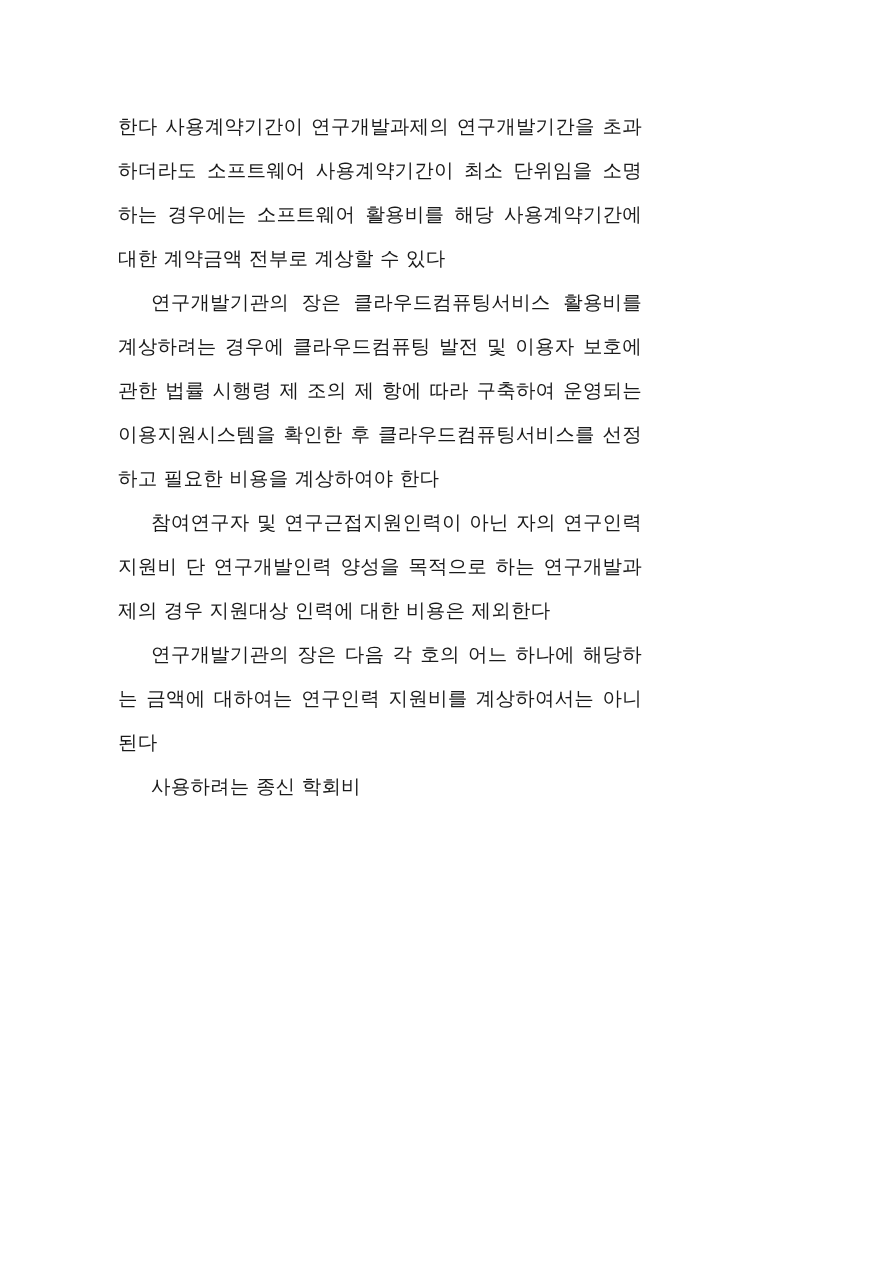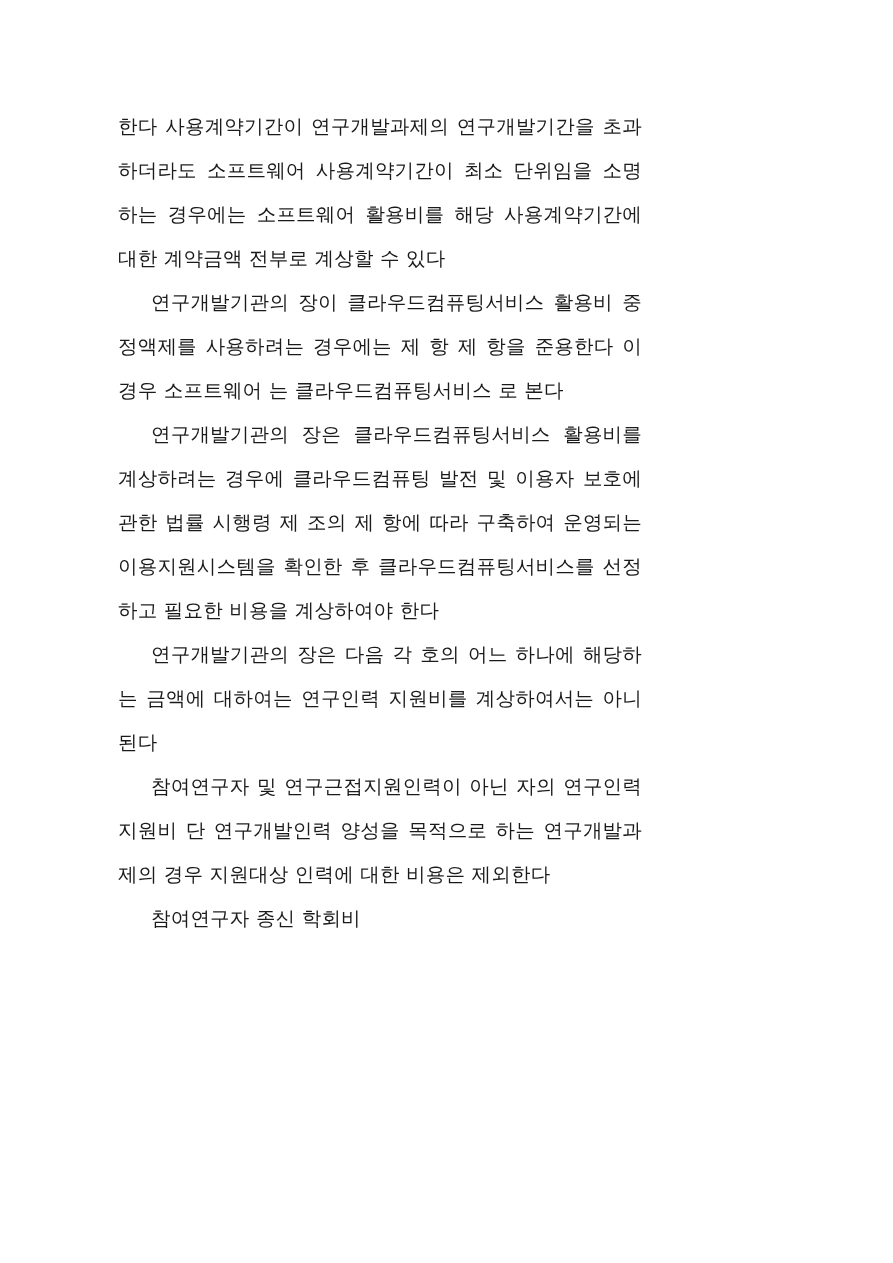--- a/index.html
+++ b/index.html
@@ -45,20 +45,19 @@
   }
   
 </style>
 </head>
 <body>
 
 <div id="page">
   <div class="doc-body">
 
     <p class="para noindent">한다  사용계약기간이 연구개발과제의 연구개발기간을 초과하더라도 소프트웨어 사용계약기간이 최소 단위임을 소명하는 경우에는 소프트웨어 활용비를 해당 사용계약기간에 대한 계약금액 전부로 계상할 수 있다</p>
-    <p class="para indent">연구개발기관의 장이 클라우드컴퓨팅서비스 활용비 중 정액제를 사용하려는 경우에는 제 항 제  항을 준용한다 이 경우  소프트웨어  는  클라우드컴퓨팅서비스 로 본다</p>
     <p class="para indent">연구개발기관의 장은 클라우드컴퓨팅서비스 활용비를 계상하려는 경우에   클라우드컴퓨팅 발전 및 이용자 보호에 관한 법률 시행령 제 조의  제 항에 따라 구축하여 운영되는 이용지원시스템을 확인한 후  클라우드컴퓨팅서비스를 선정하고 필요한 비용을 계상하여야 한다</p>
+    <p class="para indent">참여연구자 및 연구근접지원인력이 아닌 자의 연구인력 지원비 단  연구개발인력 양성을 목적으로 하는 연구개발과제의 경우 지원대상 인력에 대한 비용은 제외한다</p>
     <p class="para indent">연구개발기관의 장은 다음 각 호의 어느 하나에 해당하는 금액에 대하여는 연구인력 지원비를 계상하여서는 아니 된다</p>
-    <p class="para indent">참여연구자 및 연구근접지원인력이 아닌 자의 연구인력 지원비 단  연구개발인력 양성을 목적으로 하는 연구개발과제의 경우 지원대상 인력에 대한 비용은 제외한다</p>
-    <p class="para indent">참여연구자 종신 학회비</p>
+    <p class="para indent">사용하려는 종신 학회비</p>
 
   </div>
 </div>
 
 </body></html>

